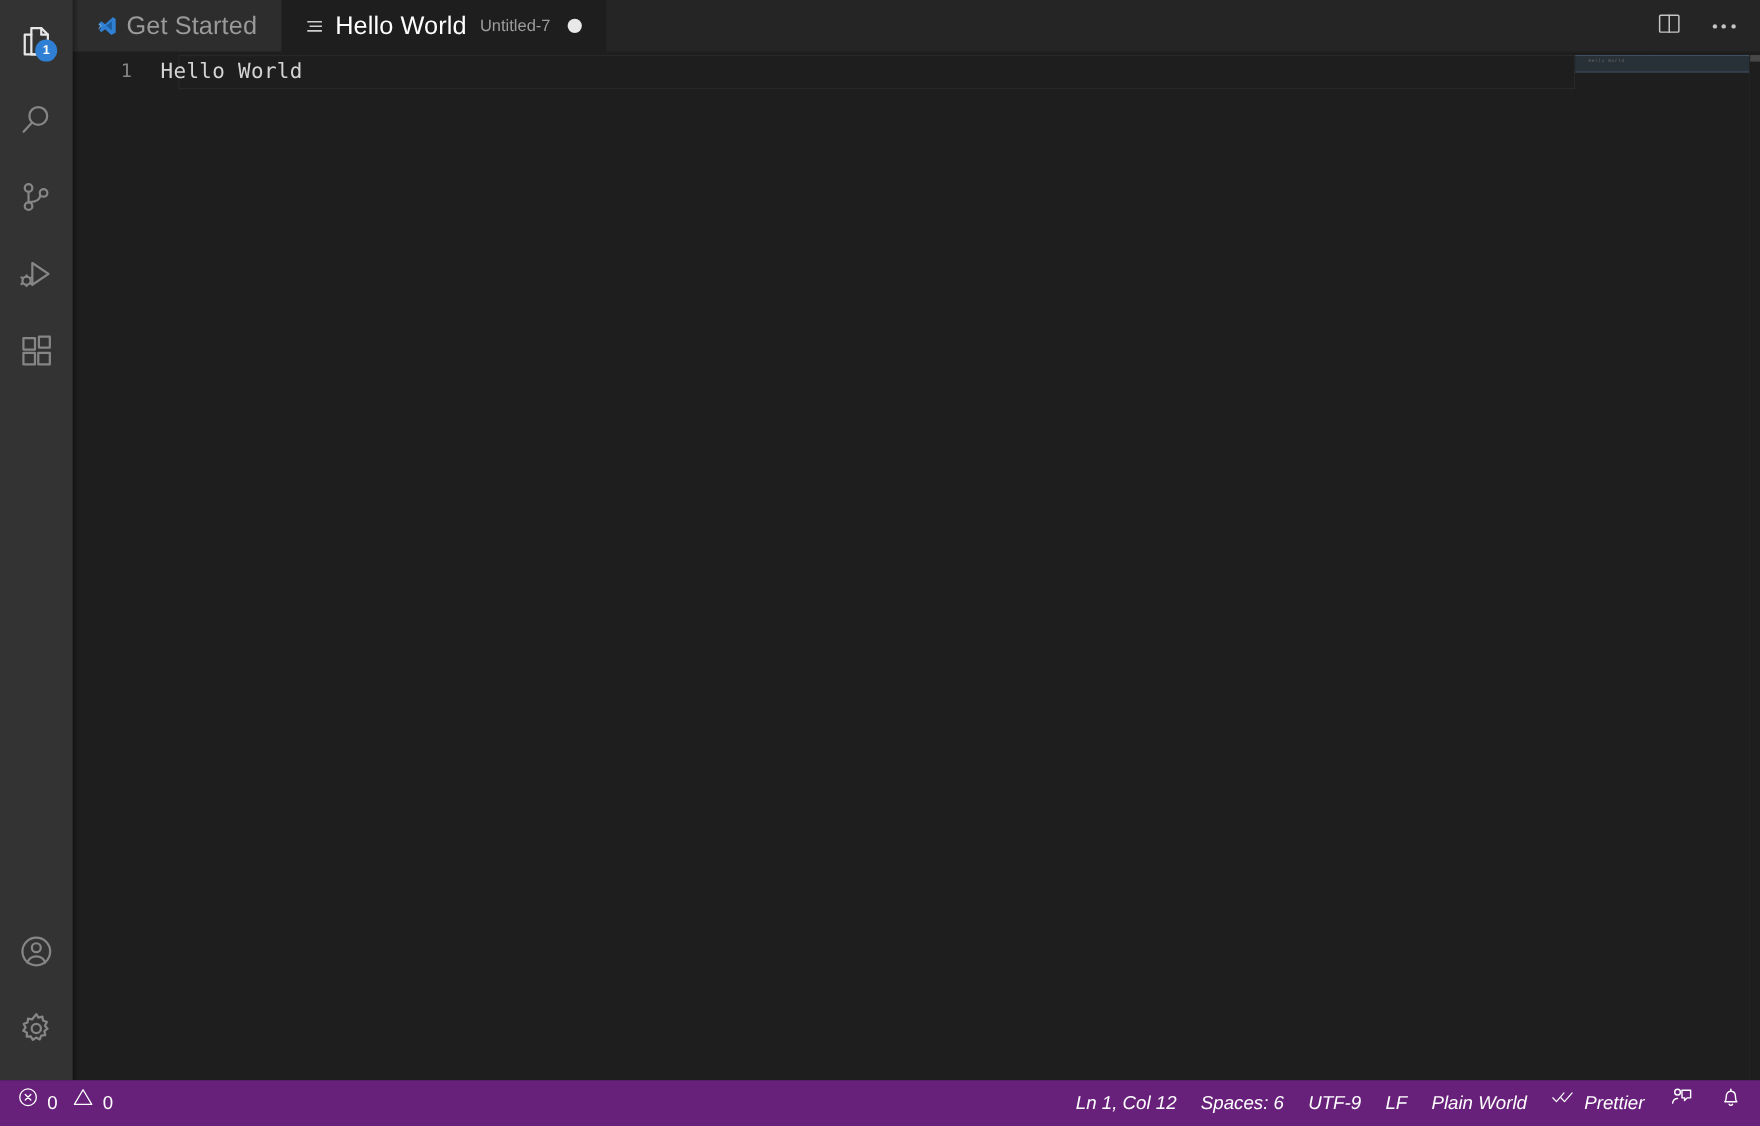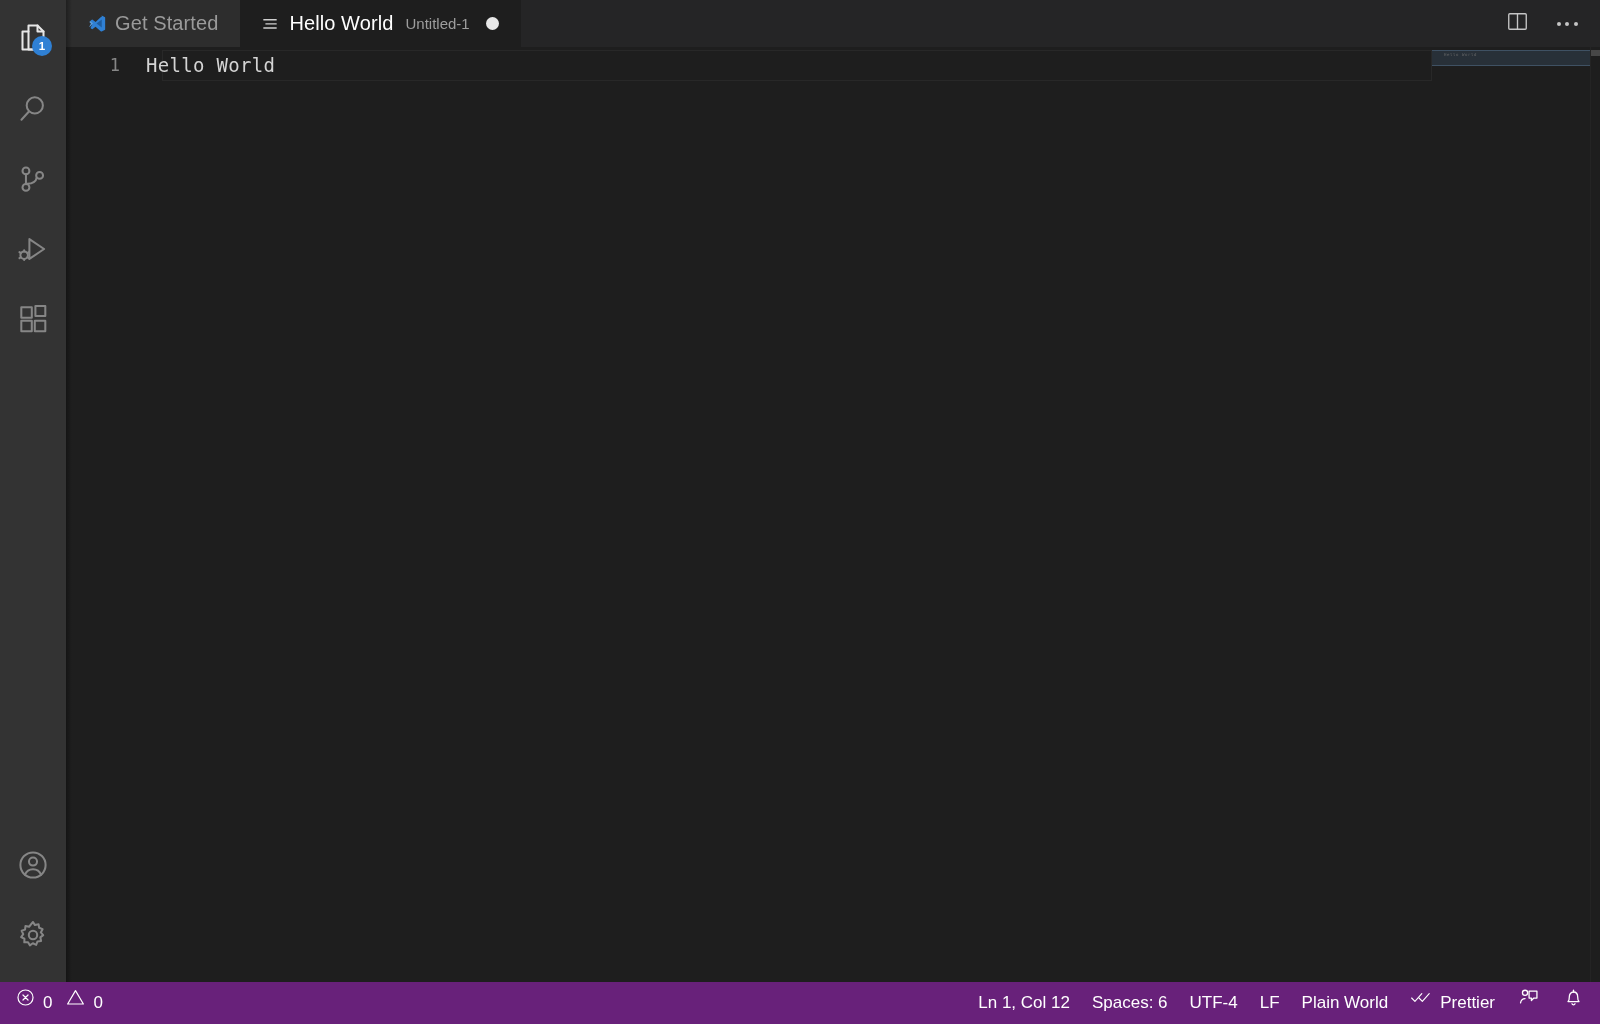--- a/index.html
+++ b/index.html
@@ -98,21 +98,21 @@
     color: #9a9a9a;
     font-size: 17.5px;
     white-space: nowrap;
     cursor: pointer;
     position: relative;
   }
   .tab.active {
     background: #1e1e1e;
     color: #ffffff;
   }
-  .tab .tab-label { font-size: 20px; letter-spacing: .1px; }
+  .tab .tab-label { font-size: 23px; letter-spacing: .1px; }
   .tab.active .tab-label { color: #ffffff; font-weight: 400; }
   .tab .tab-desc {
     font-size: 15px;
     color: #9d9d9d;
     margin-left: 3px;
   }
   .tab .dirty-dot {
     width: 13px; height: 13px;
     border-radius: 50%;
     background: #e8e8e8;
@@ -239,21 +239,21 @@
     background: #68217a;
     display: flex;
     align-items: center;
     color: #ffffff;
     font-size: 17px;
     padding: 0 4px;
     position: relative;
     z-index: 6;
   }
   .status-left, .status-right { display: flex; align-items: center; height: 100%; }
-  .status-right { margin-left: auto; }
+  .status-right { margin-left: auto; font-style: italic; }
   .status-item {
     display: flex;
     align-items: center;
     gap: 7px;
     padding: 0 11px;
     height: 100%;
     cursor: pointer;
     white-space: nowrap;
     line-height: 42px;
   }
@@ -363,21 +363,21 @@
             <span class="tab-label">Get Started</span>
           </div>
 
           <div class="tab active">
             <span class="tab-icon">
               <svg width="20" height="20" viewBox="0 0 24 24">
                 <path d="M4 6h16v1.7H4zM6.5 11h13.5v1.7H6.5zM4 16h16v1.7H4z" fill="#cfcfcf"></path>
               </svg>
             </span>
             <span class="tab-label">Hello World</span>
-            <span class="tab-desc">Untitled-1</span>
+            <span class="tab-desc">Untitled-7</span>
             <span class="dirty-dot"></span>
           </div>
 
         </div>
 
         <div class="tabs-spacer"></div>
 
         <div class="editor-actions">
           <div class="action-btn">
             <span>
@@ -444,21 +444,21 @@
 
       <div class="status-item">
         <span class="st-label">Ln 1, Col 12</span>
       </div>
 
       <div class="status-item">
         <span class="st-label">Spaces: 6</span>
       </div>
 
       <div class="status-item">
-        <span class="st-label">UTF-4</span>
+        <span class="st-label">UTF-9</span>
       </div>
 
       <div class="status-item">
         <span class="st-label">LF</span>
       </div>
 
       <div class="status-item">
         <span class="st-label">Plain World</span>
       </div>
 

